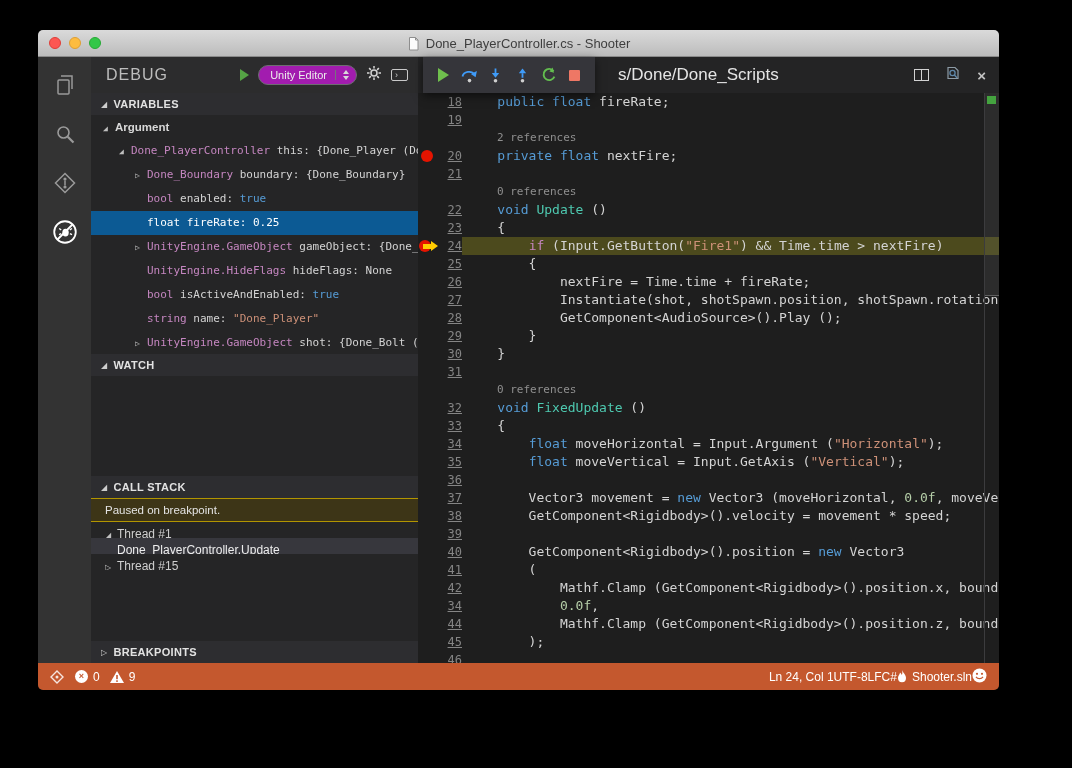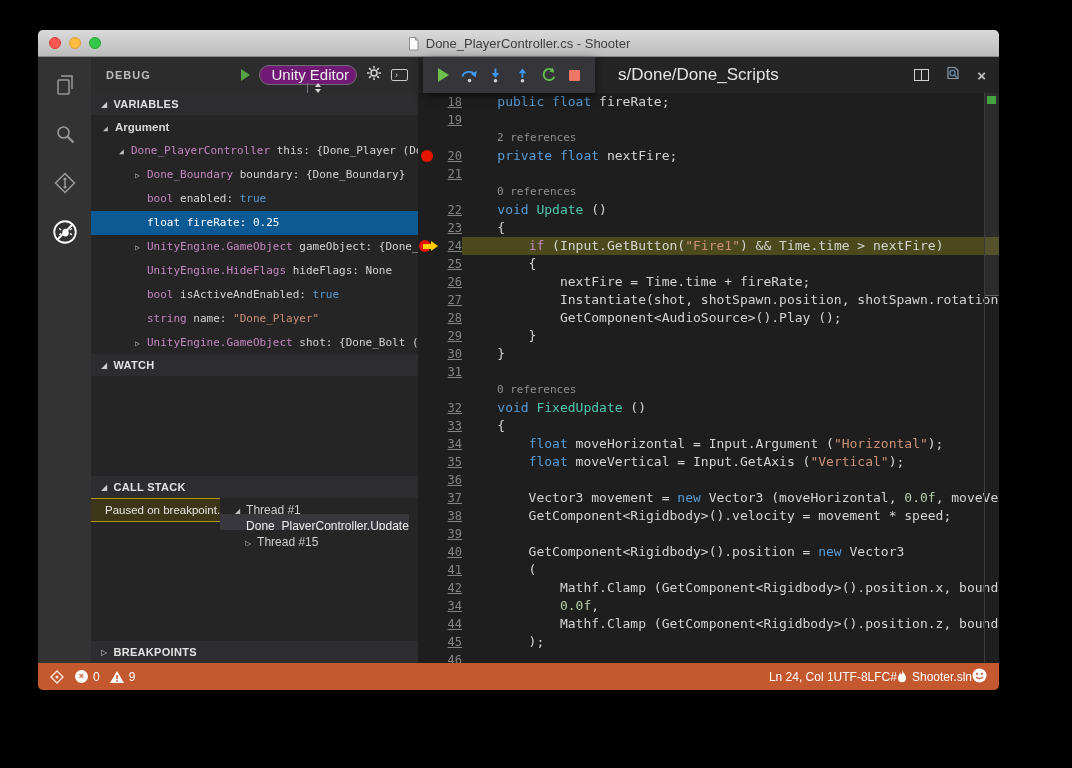--- a/index.html
+++ b/index.html
@@ -20,40 +20,40 @@
   .wtitle{display:flex;align-items:center;gap:6px;font-size:13px;color:#3e3e3e;}
   
   .main{flex:1;display:flex;min-height:0;}
   .activitybar{width:53px;flex:none;background:#333333;display:flex;flex-direction:column;
                align-items:center;padding-top:14px;gap:21px;box-sizing:border-box;}
   .ab-item{width:28px;height:28px;display:flex;align-items:center;justify-content:center;}
   
   .sidebar{width:327px;flex:none;background:#252526;display:flex;flex-direction:column;min-height:0;}
   .debug-header{height:36px;flex:none;background:#2c2c2d;display:flex;align-items:center;
                 padding:0 10px 0 15px;gap:9px;}
-  .dbg-title{font-size:11px;letter-spacing:1px;color:#bdbdbd;font-weight:bold;}
+  .dbg-title{font-size:16px;letter-spacing:1px;color:#bdbdbd;}
   .spacer{flex:1;}
   .play-btn{width:0;height:0;border-top:6px solid transparent;border-bottom:6px solid transparent;
             border-left:9px solid #55a345;}
-  .cfg-pill{height:20px;border-radius:10px;background:#701a75;border:1px solid #6d6d72;
-            display:flex;align-items:center;padding:0 7px 0 11px;font-size:15px;color:#ececec;box-sizing:border-box;flex-direction:column;}
+  .cfg-pill{height:20px;border-radius:10px;background:#a21caf;border:1px solid #6d6d72;
+            display:flex;align-items:center;padding:0 7px 0 11px;font-size:11px;color:#ececec;box-sizing:border-box;}
   .pill-arrows{display:flex;flex-direction:column;gap:2px;margin-left:8px;padding-left:7px;
                border-left:1px solid #74747a;}
   .tri-up{width:0;height:0;border-left:3.5px solid transparent;border-right:3.5px solid transparent;
           border-bottom:4px solid #d9d9d9;}
   .tri-down{width:0;height:0;border-left:3.5px solid transparent;border-right:3.5px solid transparent;
             border-top:4px solid #d9d9d9;}
   .console-btn{width:17px;height:12px;border:1px solid #c9c9c9;border-radius:2px;color:#c9c9c9;
                font-size:9px;line-height:10px;padding-left:3px;box-sizing:border-box;}
   .shead{height:22px;flex:none;background:#2d2d30;display:flex;align-items:center;gap:6px;
          padding-left:10px;font-size:11px;font-weight:bold;color:#e2e2e2;letter-spacing:.3px;}
   .tws-h{font-size:8px;color:#cdcdcd;font-weight:normal;}
   .vbody{height:239px;flex:none;overflow:hidden;}
   .wbody{height:100px;flex:none;background:#252526;}
-  .cbody{flex:1;min-height:0;overflow:hidden;display:flex;flex-direction:row;}
+  .cbody{flex:1;min-height:0;overflow:hidden;display:flex;flex-direction:column;}
   .vrow{height:24px;line-height:24px;white-space:pre;overflow:hidden;
         font-family:"DejaVu Sans Mono","Liberation Mono",monospace;font-size:11px;color:#d4d4d4;}
   .vrow .tws{display:inline-block;width:12px;font-size:8px;color:#c0c0c0;}
   .vrow.sel{background:#0c5a94;}
   .vrow.sel span{color:#fff !important;}
   .paused{height:24px;line-height:22px;flex:none;background:#3d3517;border-top:1px solid #b29500;
           border-bottom:1px solid #b29500;box-sizing:border-box;padding-left:14px;font-size:11.5px;color:#e3e3e3;}
   .csrow{height:16px;line-height:24px;font-size:12px;color:#cfcfcf;white-space:pre;overflow:hidden;flex:none;}
   .csrow .tws{display:inline-block;width:12px;font-size:8px;color:#c0c0c0;}
   .csrow.sel{background:#37373d;color:#ededed;}
@@ -204,21 +204,21 @@
 
       <div class="shead">
         <span class="tws-h">◢</span>
         <span>CALL STACK</span>
       </div>
       <div class="cbody">
         <div class="paused">Paused on breakpoint.</div>
         <div id="cs-rows">
             <div class="csrow" style="padding-left: 14px;"><span class="tws">◢</span><span>Thread #1</span></div>
             <div class="csrow sel" style="padding-left: 26px;"><span>Done_PlayerController.Update</span></div>
-            <div class="csrow" style="padding-left: 25px;"><span class="tws">▷</span><span>Thread #15</span></div>
+            <div class="csrow" style="padding-left: 14px;"><span class="tws">▷</span><span>Thread #15</span></div>
           </div>
       </div>
 
       <div class="shead">
         <span class="tws-h">▷</span>
         <span>BREAKPOINTS</span>
       </div>
     </div>
 
     <div class="editor">

